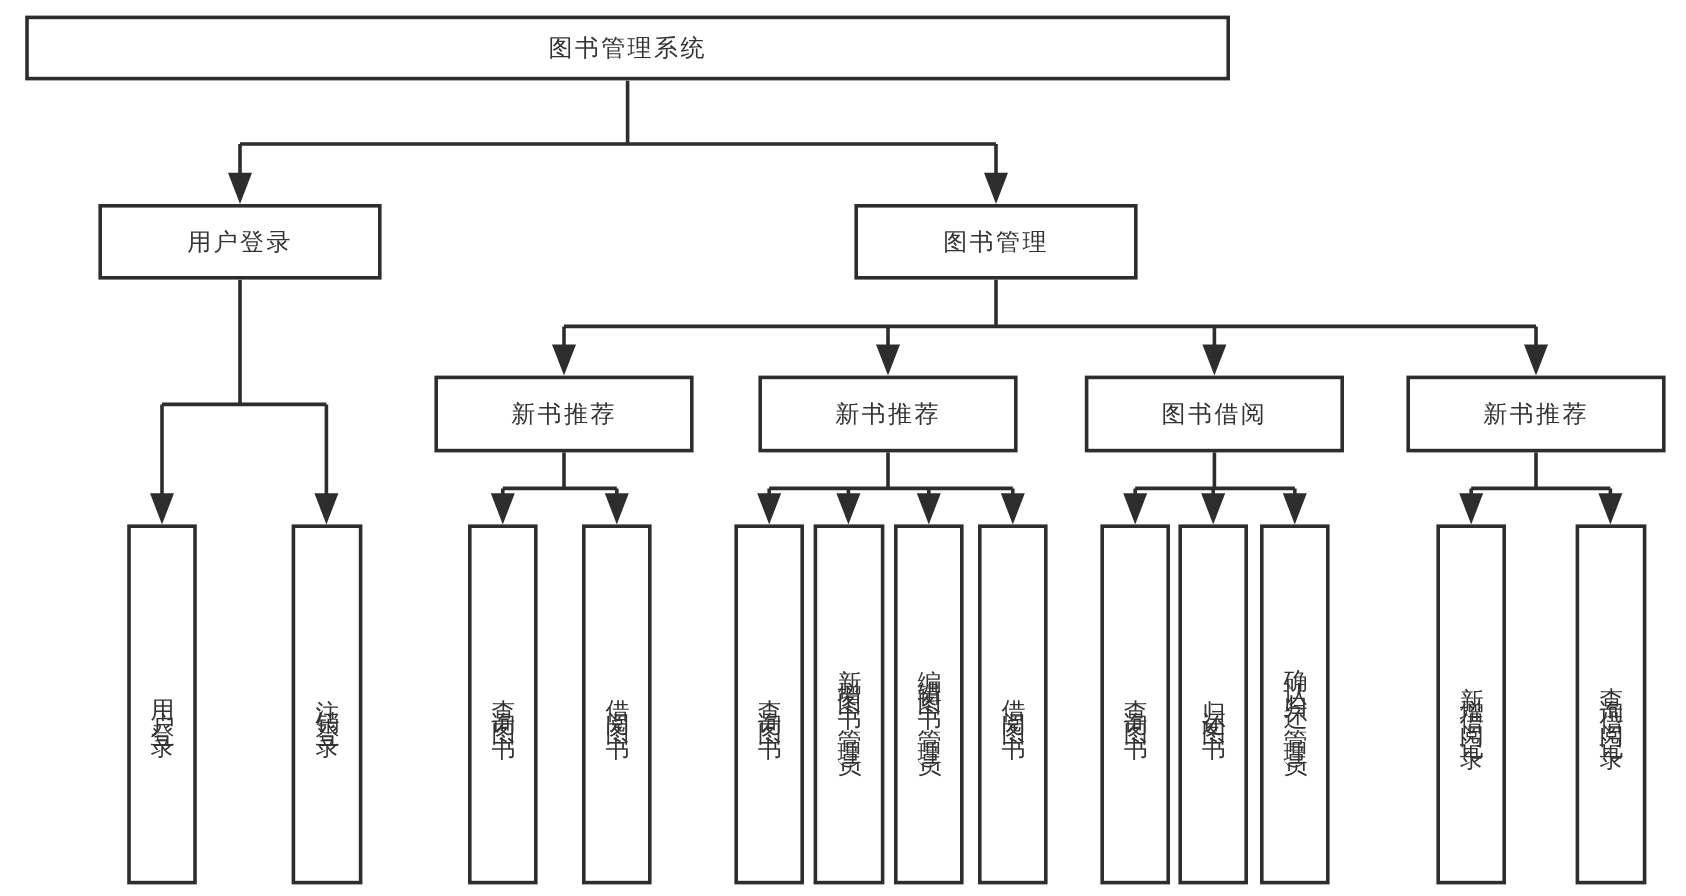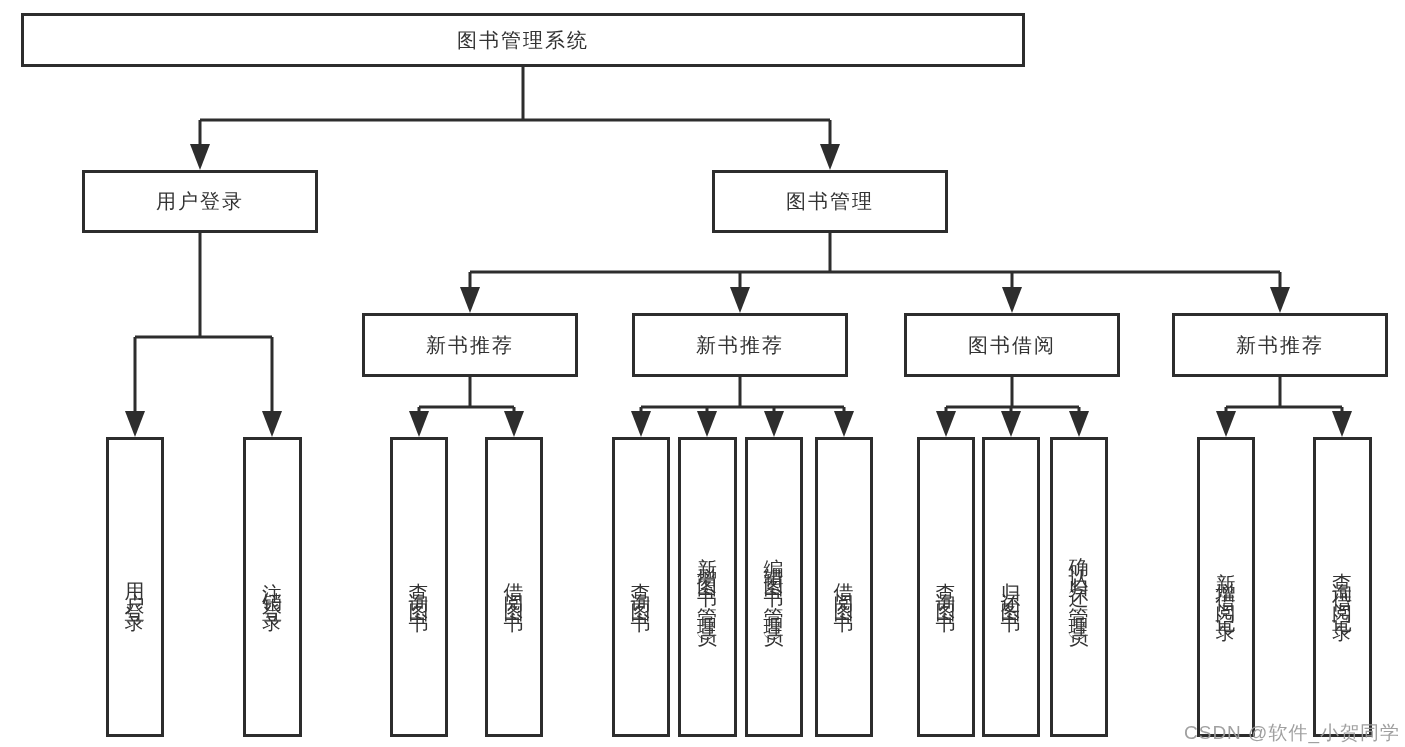--- a/index.html
+++ b/index.html
@@ -145,15 +145,14 @@
     <span>确认归还（管理员）</span>
   </div>
 
   <div class="box v" style="left:1197px;top:437px;width:58px;height:300px;">
     <span>新增借阅记录</span>
   </div>
   <div class="box v" style="left:1313px;top:437px;width:59px;height:300px;">
     <span>查询借阅记录</span>
   </div>
 
-  <div class="watermark">CSDN @软件_小贺同学</div>
 
 </div>
 
 </body></html>

